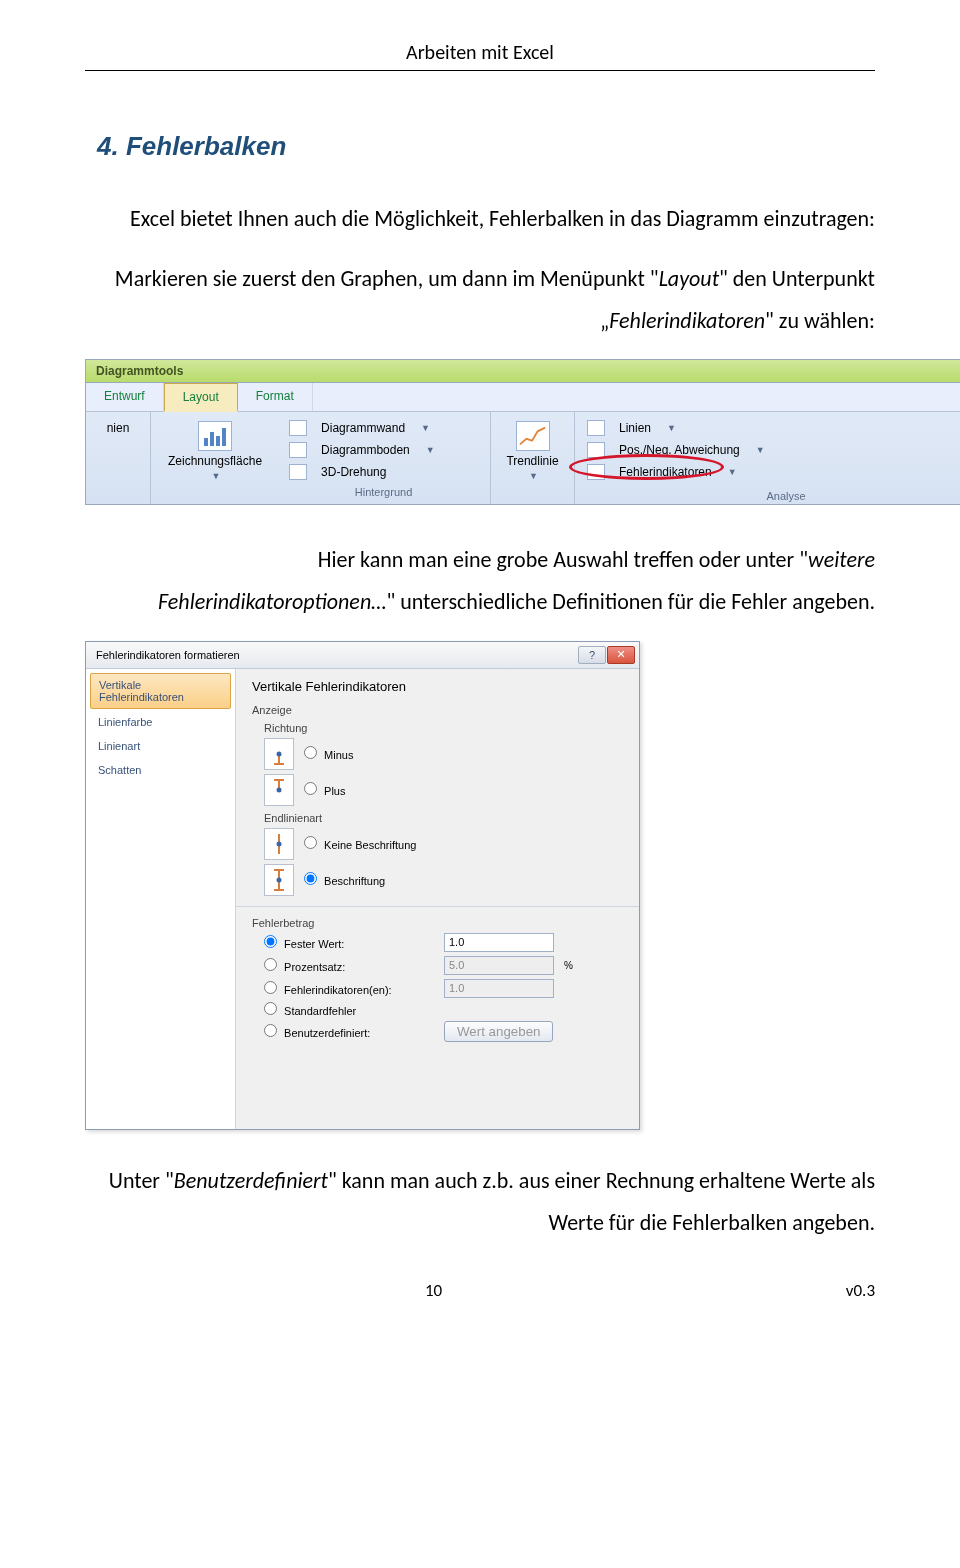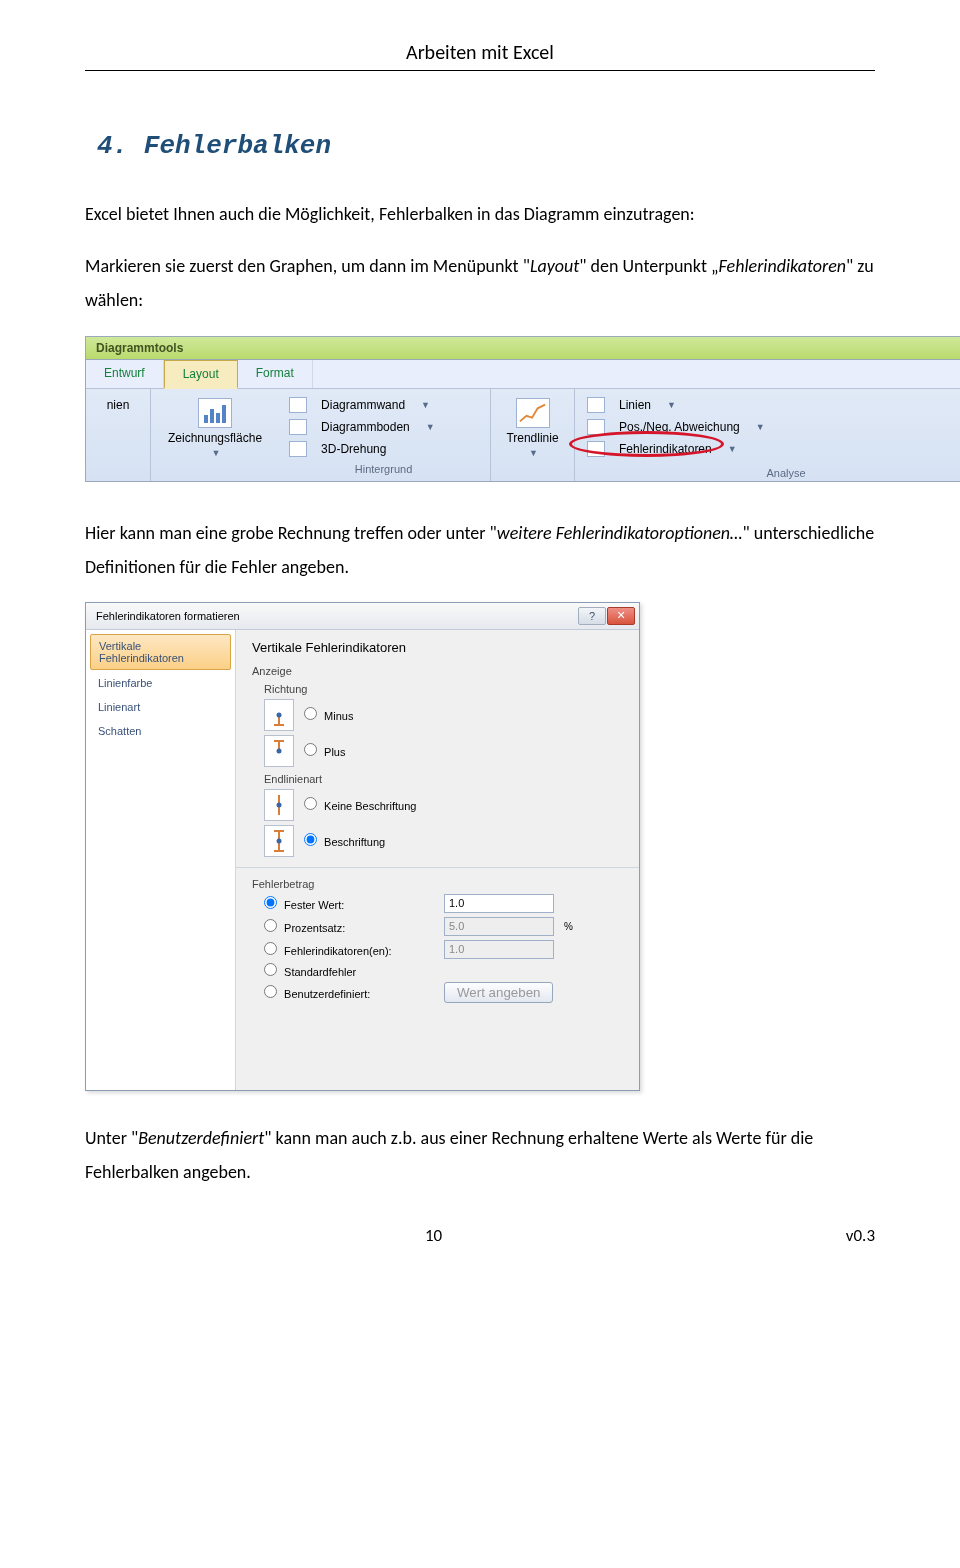--- a/index.html
+++ b/index.html
@@ -15,31 +15,32 @@
     padding: 40px 85px 30px 85px;
   }
   .header-area {
     text-align: center;
     font-size: 20px;
     padding-bottom: 6px;
     border-bottom: 1.5px solid #000;
     margin-bottom: 60px;
   }
   h2.section {
-    font-family: Liberation Mono, monospace;
+    font-family: Liberation Sans, sans-serif;
     font-size: 26px;
     color: #1f4e79;
     font-weight: bold;
     margin: 0 0 36px 12px;
     font-style: italic;
   }
   p.body {
-    font-size: 18px;
+    font-size: 22px;
     line-height: 1.9;
     margin: 0 0 18px 0;
+    text-align: right;
   }
   .italic { font-style: italic; }
 
   
   .ribbon {
     width: 914px;
     border: 1px solid #9aa8bc;
     background: linear-gradient(#e6edf8,#d6e2f3);
     font-family: Tahoma, "Segoe UI", sans-serif;
     font-size: 12px;
@@ -282,21 +283,21 @@
               <span class="dd-arrow">▼</span>
             </div>
         </div>
         <div class="rlabel">Analyse</div>
         <div class="red-ellipse" style="left:-6px; top:42px;"></div>
       </div>
     </div>
   </div>
 
   <p class="body">
-    <span>Hier kann man eine grobe Rechnung treffen oder unter "</span><span class="italic">weitere Fehlerindikatoroptionen…</span><span>" unterschiedliche Definitionen für die Fehler angeben.</span>
+    <span>Hier kann man eine grobe Auswahl treffen oder unter "</span><span class="italic">weitere Fehlerindikatoroptionen…</span><span>" unterschiedliche Definitionen für die Fehler angeben.</span>
   </p>
 
   <div class="dialog-wrap">
     <div class="dlg-titlebar">
       <span>Fehlerindikatoren formatieren</span>
       <div class="winbtns">
         <div class="winbtn">
             <span>?</span>
           </div>
         <div class="winbtn close">

